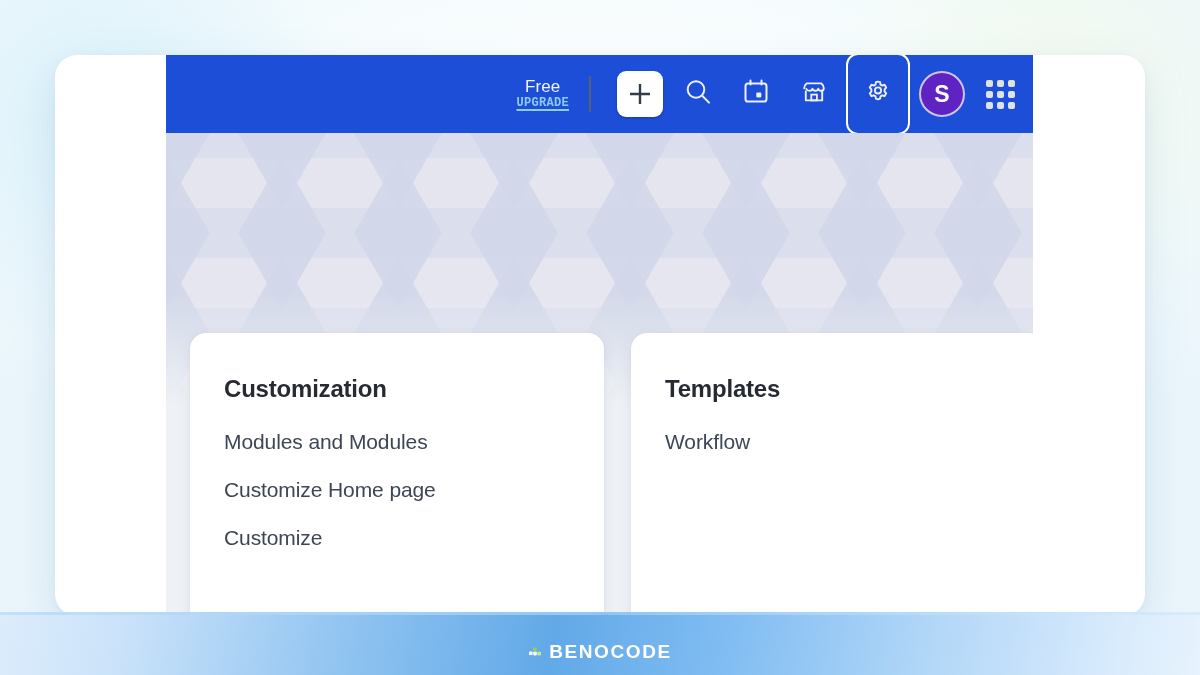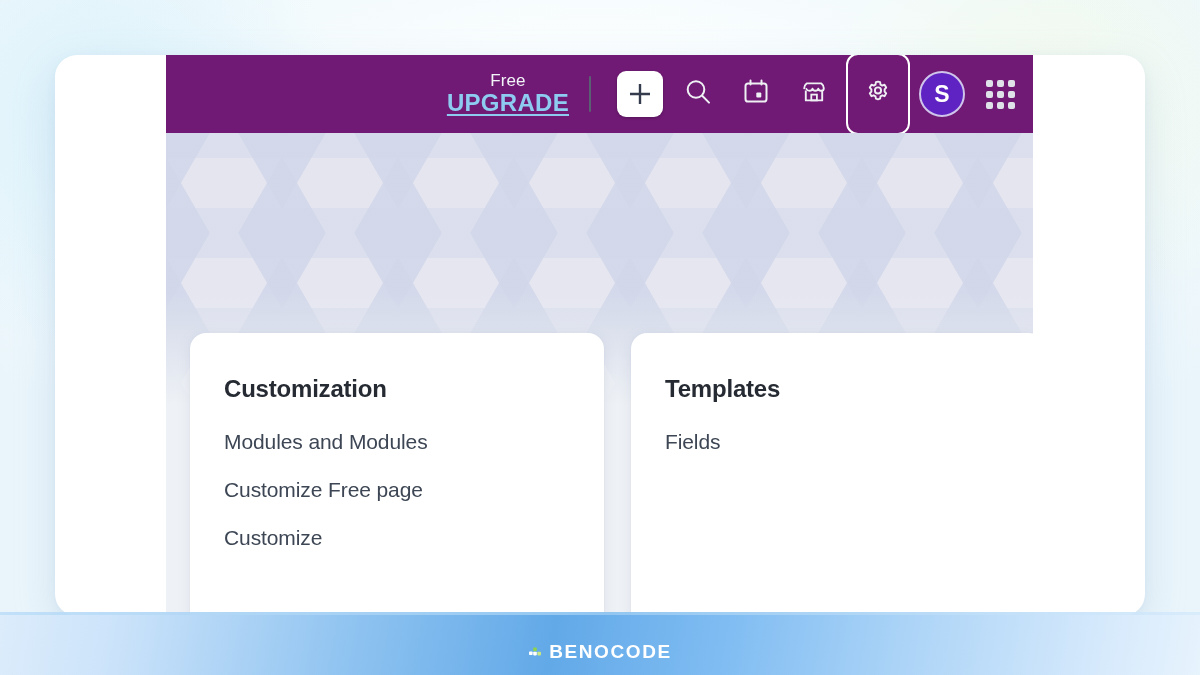--- a/index.html
+++ b/index.html
@@ -59,37 +59,37 @@
 
   
   .app-shot {
     position:absolute; left:111px; top:0; width:867px; height:561px;
     overflow:visible;
   }
 
   
   .navbar {
     position:absolute; left:0; top:0; width:867px; height:78px;
-    background:#701a75;
+    background:#1d4ed8;
     display:flex; align-items:center; justify-content:flex-end;
     padding-right:4px;
   }
   .nav-left-spacer { flex:1 1 auto; }
 
   .upgrade-block {
     display:flex; flex-direction:column; align-items:center;
     line-height:1.08; margin-right:18px;
   }
   .upgrade-free {
     color:#f2f4f8; font-size:17px; font-weight:400; letter-spacing:.1px;
   }
   .upgrade-link {
-    color:#8ecbf0; font-size:24px; font-weight:700; letter-spacing:.3px;
+    color:#8ecbf0; font-size:12px; font-weight:700; letter-spacing:.3px;
     text-decoration:underline; text-underline-offset:3px;
-    text-decoration-thickness:2px; cursor:pointer;
+    text-decoration-thickness:2px; cursor:pointer;font-family:Liberation Mono, monospace;
   }
   .nav-divider {
     width:2px; height:36px; background:#5a6072; border-radius:1px;
     margin:0 20px 0 2px;
   }
 
   .nav-icon-btn {
     width:58px; height:58px; display:flex; align-items:center; justify-content:center;
     cursor:pointer; position:relative; flex:0 0 auto;
   }
@@ -253,27 +253,27 @@
 
     <div class="content">
       <div class="texture"></div>
       <div class="texture-fade"></div>
 
       <div class="cards">
 
         <div class="card">
           <div class="card-title">Customization</div>
           <span class="card-link">Modules and Modules</span>
-          <span class="card-link">Customize Free page</span>
+          <span class="card-link">Customize Home page</span>
           <span class="card-link">Customize</span>
         </div>
 
         <div class="card">
           <div class="card-title">Templates</div>
-          <span class="card-link">Fields</span>
+          <span class="card-link">Workflow</span>
         </div>
 
       </div>
     </div>
 
   </div>
 </div>
 
 <div class="bottom-band-top-edge"></div>
 <div class="bottom-band"></div>

